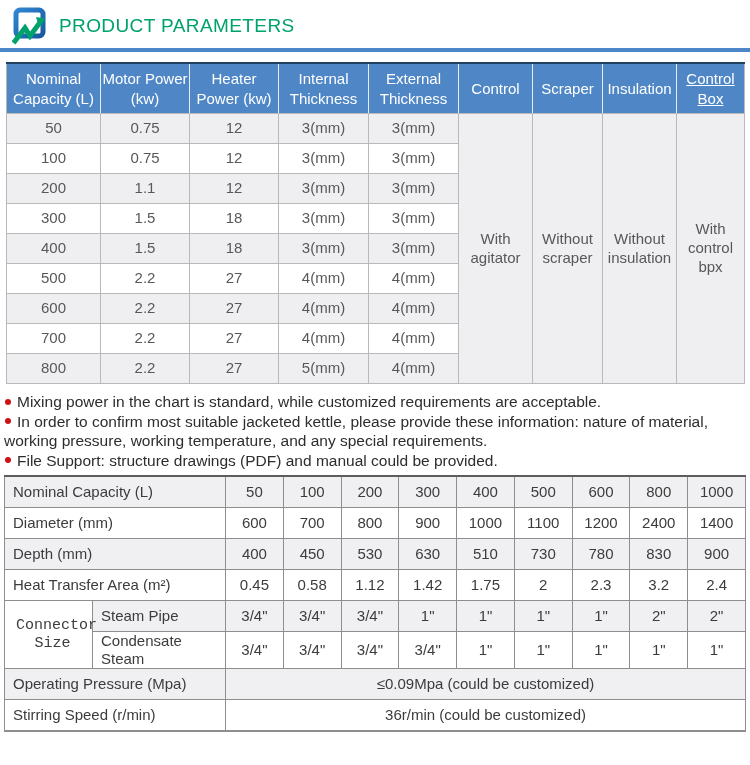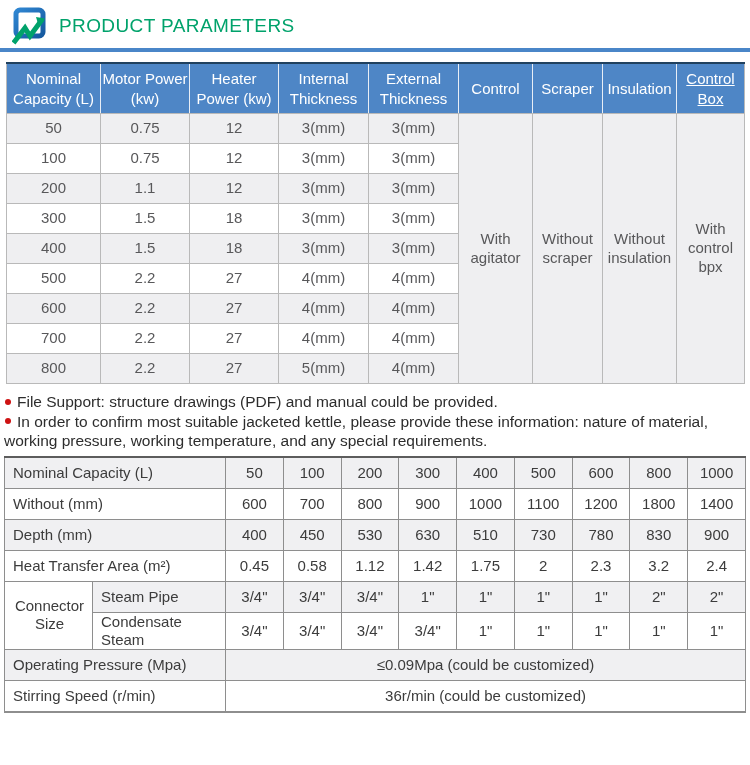--- a/index.html
+++ b/index.html
@@ -38,21 +38,21 @@
     background:#CE1212;margin:0 6px 2px 1px;vertical-align:middle;
   }
 
   
   .t2{width:742px;margin:5px 4px 0 4px;border:1px solid #8e8e8e;border-top:2px solid #5d5d5d;border-bottom:2px solid #8e8e8e;}
   .t2 td{
     border:1px solid #8e8e8e;font-size:15px;color:#3c3c3c;height:30px;
     padding:0 3px;text-align:center;background:#ffffff;line-height:1.2;
   }
   .t2 td.lbl{text-align:left;padding-left:8px;}
-  .t2 td.merged{text-align:center;padding-left:5px;background:#ffffff !important;}
+  .t2 td.merged{text-align:center;padding-left:11px;background:#ffffff !important;font-family:Liberation Mono, monospace;}
   .t2 td.g{background:#f0f0f2;}
 
   
   .logo{flex:0 0 auto;display:block;}
 </style>
 </head>
 <body>
 
 <div class="hdr">
   <svg class="logo" width="37" height="40" viewBox="0 0 37 40">
@@ -160,22 +160,23 @@
         <td>800</td>
         <td>2.2</td>
         <td>27</td>
         <td>5(mm)</td>
         <td>4(mm)</td>
       </tr>
     </tbody>
 </table>
 
 <div class="notes">
+    <div class="note"><span class="dot"></span><span>Mixing power in the chart is standard, while customized requirements are acceptable.</span></div>
+    <div class="note"><span class="dot"></span><span>In order to confirm most suitable jacketed kettle, please provide these information: nature of material, working pressure, working temperature, and any special requirements.</span></div>
     <div class="note"><span class="dot"></span><span>File Support: structure drawings (PDF) and manual could be provided.</span></div>
-    <div class="note"><span class="dot"></span><span>In order to confirm most suitable jacketed kettle, please provide these information: nature of material, working pressure, working temperature, and any special requirements.</span></div>
   </div>
 
 <table class="t2">
   <colgroup>
     <col style="width:88px">
       <col style="width:133px">
   </colgroup>
   <tbody>
       <tr>
         <td class="lbl g" colspan="2">Nominal Capacity (L)</td>
@@ -183,29 +184,29 @@
         <td class="g">100</td>
         <td class="g">200</td>
         <td class="g">300</td>
         <td class="g">400</td>
         <td class="g">500</td>
         <td class="g">600</td>
         <td class="g">800</td>
         <td class="g">1000</td>
       </tr>
       <tr>
-        <td class="lbl" colspan="2">Without (mm)</td>
+        <td class="lbl" colspan="2">Diameter (mm)</td>
         <td>600</td>
         <td>700</td>
         <td>800</td>
         <td>900</td>
         <td>1000</td>
         <td>1100</td>
         <td>1200</td>
-        <td>1800</td>
+        <td>2400</td>
         <td>1400</td>
       </tr>
       <tr>
         <td class="lbl g" colspan="2">Depth (mm)</td>
         <td class="g">400</td>
         <td class="g">450</td>
         <td class="g">530</td>
         <td class="g">630</td>
         <td class="g">510</td>
         <td class="g">730</td>

